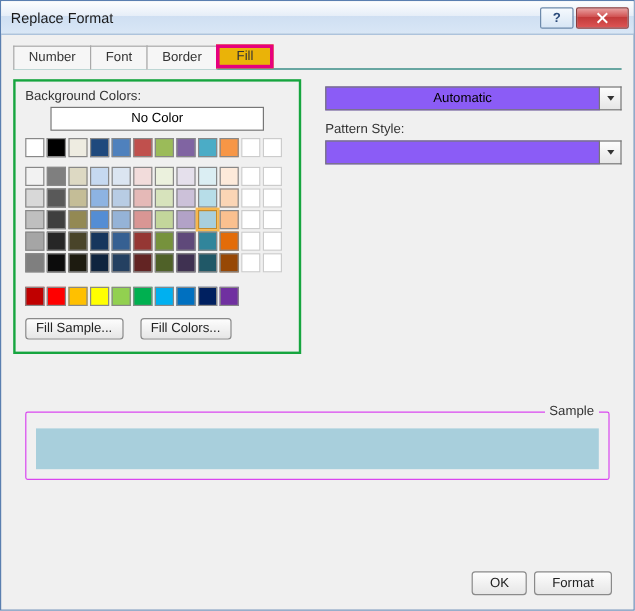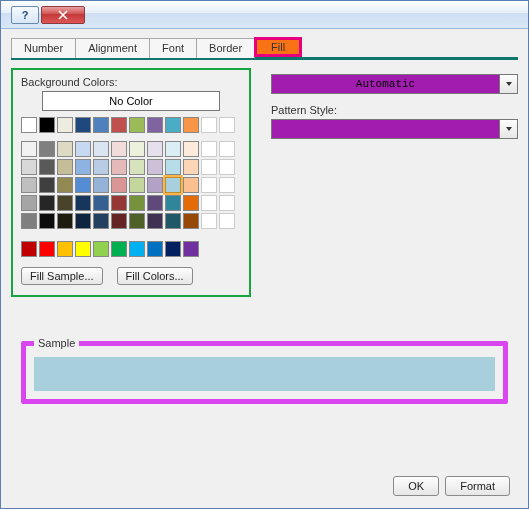--- a/index.html
+++ b/index.html
@@ -6,68 +6,68 @@
   body { margin: 0; background: #fff; }
   .window { width: 529px; height: 509px; border: 1px solid #5a7fb0; background: #f0f0f0; position: relative; }
   .titlebar { height: 28px; background: linear-gradient(#fdfefe, #e6eef8 45%, #cfdff2 46%, #d9e7f6); display: flex; align-items: center; padding: 0 4px 0 8px; border-bottom: 1px solid #9db8d8; }
   .titlebar .title { color: #1a1a1a; font-size: 12px; flex: 1; }
   .tbtn { width: 28px; height: 18px; margin-left: 2px; border: 1px solid #6d8aab; border-radius: 2px; background: linear-gradient(#f5f9fd,#d7e6f5); display: flex; align-items: center; justify-content: center; position: relative; }
   .tbtn svg { width: 10px; height: 10px; }
   .tbtn.close { width: 44px; background: linear-gradient(#e9a0a0,#d05050 45%,#c23a3a 46%,#d55); border-color: #8a3c3c; }
   .tbtn.close svg { stroke: #fff; }
   .tbtn.help svg, .tbtn.help span { color: #2a4a7a; }
   .content { padding: 8px 10px 10px 10px; }
-  .tabs { display: flex; border-bottom: 3px solid #0f766e; margin-bottom: 8px; }
+  .tabs { display: flex; border-bottom: 1px solid #0f766e; margin-bottom: 8px; }
   .tab { padding: 3px 12px; border: 1px solid #a9a9a9; border-bottom: none; background: #f6f6f6; margin-right: -1px; position: relative; top: 1px; color: #333; cursor: pointer; }
-  .tab.active { background: #f97316; border: 3px solid #e6007e; border-bottom: 3px solid #e6007e; top: 0; padding: 1px 14px; }
+  .tab.active { background: #eab308; border: 3px solid #e6007e; border-bottom: 3px solid #e6007e; top: 0; padding: 1px 14px; }
   .tabpanel { display: flex; gap: 20px; }
   .left { width: 240px; border: 2px solid #16a53f; padding: 6px 8px 10px 8px; }
   .label { color: #333; margin-bottom: 3px; }
   .nocolor-btn { width: 178px; height: 20px; border: 1px solid #777; background: #fff; margin: 0 auto 6px auto; display: flex; align-items: center; justify-content: center; cursor: pointer; }
   .swatch-grid { display: flex; flex-direction: column; gap: 2px; margin-bottom: 10px; }
   .swatch-row { display: flex; gap: 2px; }
   .swatch { width: 16px; height: 16px; border: 1px solid #888; cursor: pointer; }
   .swatch.sel { outline: 2px solid #f7b84f; outline-offset: 0; border-color: #c48a2a; }
   .swatch.empty { background: #fff; border-color: #ccc; }
   .btn { border: 1px solid #8a8a8a; background: linear-gradient(#fdfdfd,#e6e6e6); padding: 2px 8px; border-radius: 3px; cursor: pointer; color: #222; }
   .fill-btn-row { display: flex; gap: 8px; }
   .right { flex: 1; padding-top: 6px; }
   .combo { display: flex; margin-bottom: 10px; }
-  .combo-box { flex: 1; height: 20px; border: 1px solid #777; background: #a21caf; display: flex; align-items: center; padding: 0 4px; font-family: Liberation Mono, monospace; }
+  .combo-box { flex: 1; height: 20px; border: 1px solid #777; background: #8b5cf6; display: flex; align-items: center; padding: 0 4px; }
   .combo-btn { width: 18px; height: 20px; border: 1px solid #777; border-left: none; background: linear-gradient(#fdfdfd,#e6e6e6); display: flex; align-items: center; justify-content: center; cursor: pointer; }
   .combo-btn svg { width: 8px; height: 8px; }
   .sample-group { position: absolute; left: 18px; right: 18px; top: 336px; }
-  .sample-group fieldset { border: 5px solid #d946ef; border-radius: 2px; padding: 8px; }
+  .sample-group fieldset { border: 1px solid #d946ef; border-radius: 2px; padding: 8px; text-align: right; }
   .sample-group legend { color: #333; padding: 0 4px; }
   .sample-box { height: 34px; background: #a8cfdc; }
   .clear-row { position: absolute; right: 18px; top: 420px; }
   .bottom-row { position: absolute; left: 18px; right: 18px; bottom: 12px; display: flex; align-items: center; }
   .bottom-row .spacer { flex: 1; }
   .btn.wide { padding: 3px 14px; }
   .btn + .btn { margin-left: 6px; }
 </style>
 </head>
 <body>
 
 <div class="window">
   <div class="titlebar">
+    <span class="title">Replace Format</span>
     <div class="tbtn help">
         <span style="font-weight:bold;color:#2a4a7a">?</span>
       </div>
     <div class="tbtn close">
       <svg viewBox="0 0 10 10">
           <path d="M1 1 L9 9 M9 1 L1 9" stroke="#fff" stroke-width="1.6"></path>
         </svg>
     </div>
   </div>
 
   <div class="content">
     <div class="tabs" id="tabs">
         <div class="tab">Number</div>
-        <div class="tab">Alignment</div>
         <div class="tab">Font</div>
         <div class="tab">Border</div>
         <div class="tab active">Fill</div>
       </div>
 
     <div class="tabpanel">
       <div class="left">
         <div class="label">Background Colors:</div>
         <div class="nocolor-btn">
           <span>No Color</span>

